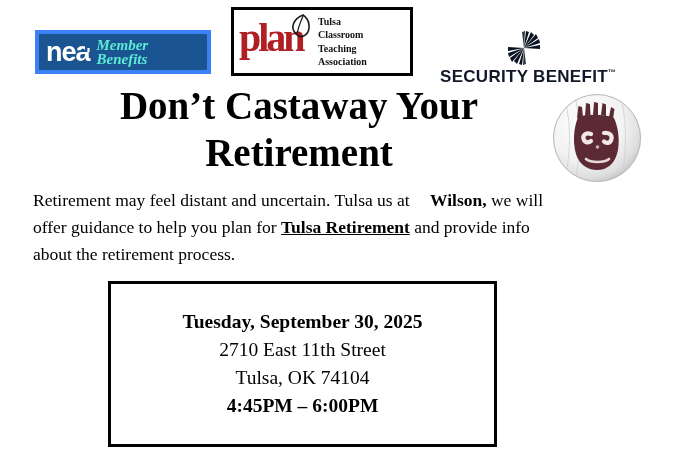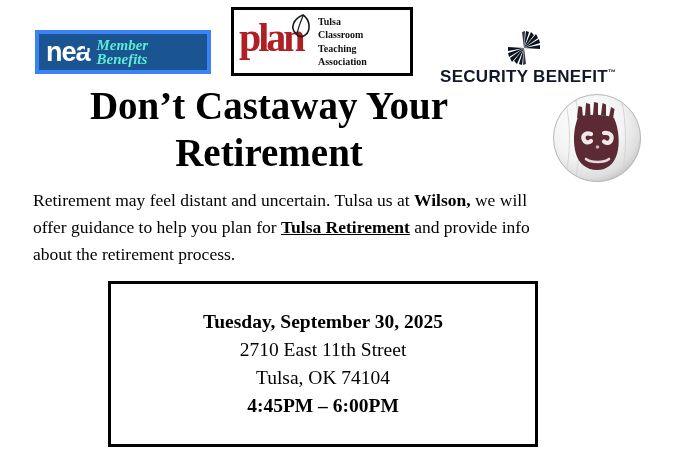--- a/index.html
+++ b/index.html
@@ -119,21 +119,21 @@
   }
   #sb-wordmark .tm {
     font-size: 8px;
     vertical-align: super;
     letter-spacing: 0;
   }
 
   
   #title {
     position: absolute;
-    left: 14px; top: 82px;
+    left: 44px; top: 82px;
     width: 510px;
     text-align: center;
     font-family: "Liberation Serif", "DejaVu Serif", serif;
     font-weight: bold;
     font-size: 39px;
     line-height: 47px;
     color: #000000;
   }
 
   
@@ -147,28 +147,28 @@
   #body-paragraph {
     position: absolute;
     left: 33px; top: 187px;
     width: 530px;
     font-family: "Liberation Serif", "DejaVu Serif", serif;
     font-size: 17.5px;
     line-height: 27px;
     color: #000000;
     text-align: left;
   }
-  #body-paragraph .b { font-weight: bold; }
+  #body-paragraph .b { font-weight: bold; margin-left: 16px; }
   #body-paragraph .bu { font-weight: bold; text-decoration: underline; }
 
   
   #details-box {
     position: absolute;
     left: 108px; top: 281px;
-    width: 430px; height: 166px;
+    width: 389px; height: 166px;
     box-sizing: border-box;
     border: 3px solid #000000;
     background: #ffffff;
     display: flex;
     flex-direction: column;
     align-items: center;
     justify-content: center;
   }
   #details-box .line {
     font-family: "Liberation Serif", "DejaVu Serif", serif;

